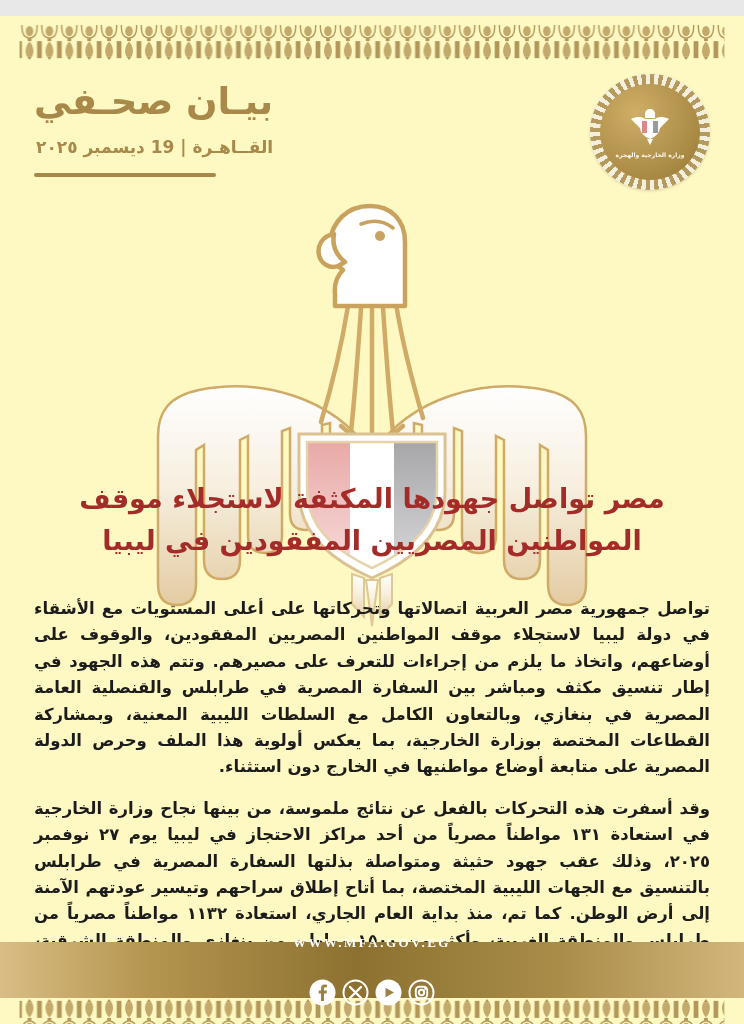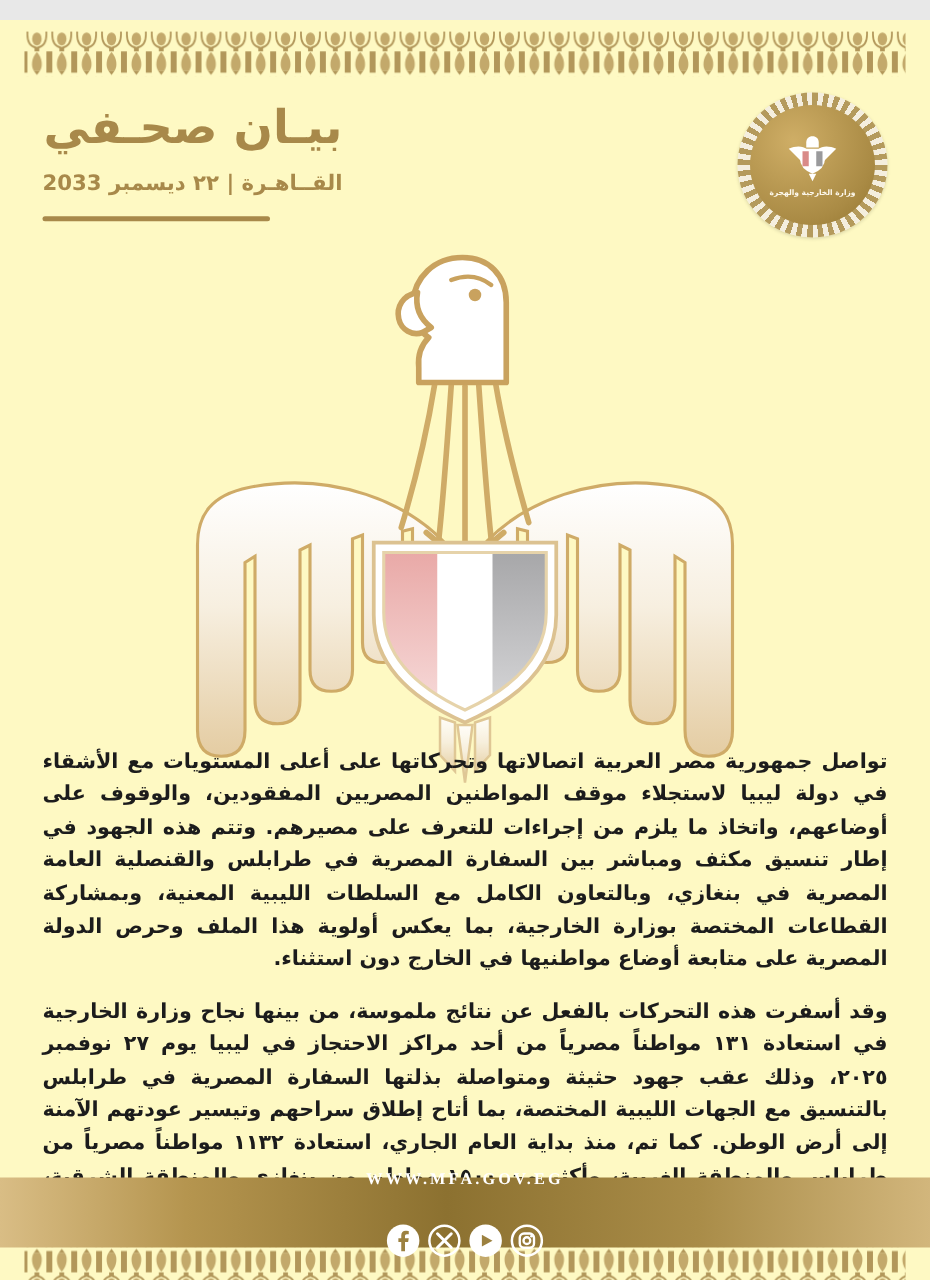--- a/index.html
+++ b/index.html
@@ -68,21 +68,21 @@
         <path d="M10.5,17.5 C5.5,23 5.5,30 8,33.5 L13,33.5 C15.5,30 15.5,23 10.5,17.5 Z" fill="#c3a96b"></path>
         <path d="M8,33.5 L13,33.5 L10.5,37 Z" fill="#b2975a"></path>
       </pattern>
     </defs>
     <rect width="744" height="38" fill="url(#bp)"></rect>
   </svg>
 
   <div class="header">
     <div class="title-block">
       <div class="stmt-title">بيـان صحـفي</div>
-      <div class="dateline">القــاهـرة | ٢٢ ديسمبر 2033</div>
+      <div class="dateline">القــاهـرة | 19 ديسمبر ٢٠٢٥</div>
       <div class="title-rule"></div>
     </div>
     <div class="seal">
       <div class="seal-inner">
         <svg width="42" height="40" viewBox="0 0 42 40">
           <path d="M21,2 C18,2 16,4 16,7 L16,11 L26,11 L26,7 C26,4 24,2 21,2 Z" fill="#ffffff"></path>
           <path d="M2,12 C8,9 14,10 16,12 L16,26 Z M40,12 C34,9 28,10 26,12 L26,26 Z" fill="#ffffff"></path>
           <path d="M11,12 L31,12 L31,20 Q31,28 21,32 Q11,28 11,20 Z" fill="#ffffff"></path>
           <rect x="13" y="14" width="5" height="12" fill="#d98a88"></rect>
           <rect x="24" y="14" width="5" height="12" fill="#9a9a9c"></rect>
@@ -147,20 +147,21 @@
       <path d="M170,258 L300,258 L300,306 Q300,354 235,384 Q170,354 170,306 Z" fill="none" stroke="#e6d3aa" stroke-width="2.5"></path>
 
       <g fill="url(#wingGrad)" stroke="#dcc291" stroke-width="2" opacity="0.9">
         <path d="M215,390 L215,420 L227,433 L227,394 Z"></path>
         <path d="M243,394 L243,433 L255,420 L255,390 Z"></path>
         <path d="M229,396 L235,442 L241,396 Z"></path>
       </g>
     </svg>
   </div>
 
+  <div class="headline">مصر تواصل جهودها المكثفة لاستجلاء موقف المواطنين المصريين المفقودين في ليبيا</div>
 
   <div class="body-text">
     <p>تواصل جمهورية مصر العربية اتصالاتها وتحركاتها على أعلى المستويات مع الأشقاء في دولة ليبيا لاستجلاء موقف المواطنين المصريين المفقودين، والوقوف على أوضاعهم، واتخاذ ما يلزم من إجراءات للتعرف على مصيرهم. وتتم هذه الجهود في إطار تنسيق مكثف ومباشر بين السفارة المصرية في طرابلس والقنصلية العامة المصرية في بنغازي، وبالتعاون الكامل مع السلطات الليبية المعنية، وبمشاركة القطاعات المختصة بوزارة الخارجية، بما يعكس أولوية هذا الملف وحرص الدولة المصرية على متابعة أوضاع مواطنيها في الخارج دون استثناء.</p>
     <p>وقد أسفرت هذه التحركات بالفعل عن نتائج ملموسة، من بينها نجاح وزارة الخارجية في استعادة ١٣١ مواطناً مصرياً من أحد مراكز الاحتجاز في ليبيا يوم ٢٧ نوفمبر ٢٠٢٥، وذلك عقب جهود حثيثة ومتواصلة بذلتها السفارة المصرية في طرابلس بالتنسيق مع الجهات الليبية المختصة، بما أتاح إطلاق سراحهم وتيسير عودتهم الآمنة إلى أرض الوطن. كما تم، منذ بداية العام الجاري، استعادة ١١٣٢ مواطناً مصرياً من طرابلس والمنطقة الغربية، وأكثر من ١٥٠٠ مواطن من بنغازي والمنطقة الشرقية، في إطار الجهود المتواصلة للدولة المصرية.</p>
   </div>
 
   <div class="footer-bar">
     <div class="website">WWW.MFA.GOV.EG</div>
     <div class="social-row">
       <svg width="27" height="27" viewBox="0 0 27 27">

